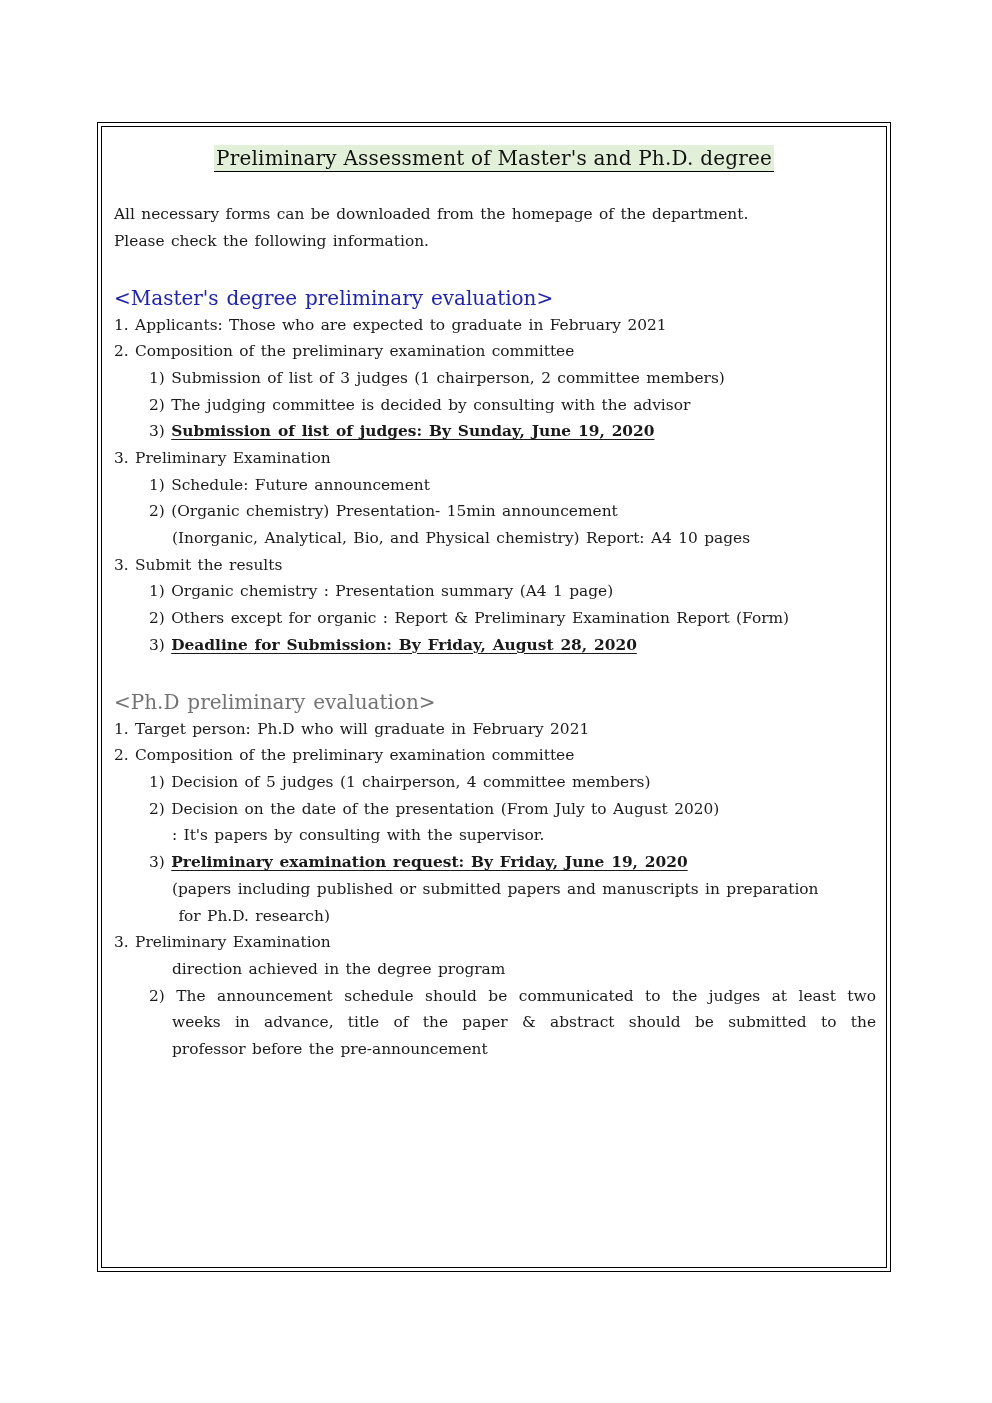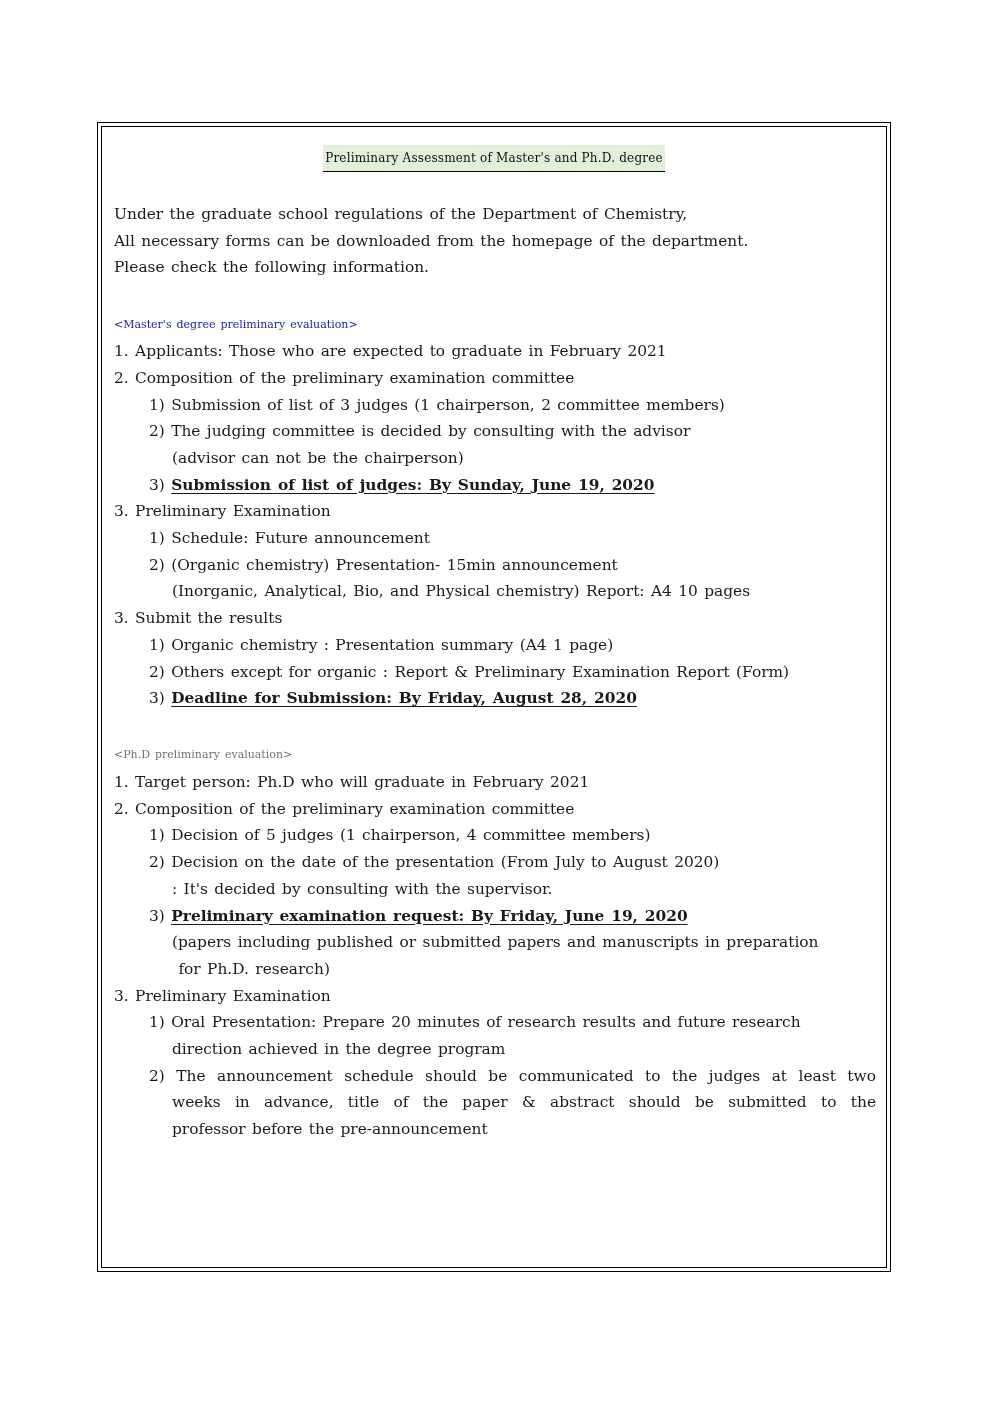--- a/index.html
+++ b/index.html
@@ -7,84 +7,81 @@
   .frame-outer {
     position: absolute; left: 97px; top: 122px; width: 794px; height: 1150px;
     border: 1px solid #000; box-sizing: border-box;
   }
   .frame-inner {
     position: absolute; left: 3px; top: 3px; right: 3px; bottom: 3px;
     border: 1px solid #000;
   }
   .title-wrap { position: absolute; left: 0; right: 0; top: 22px; text-align: center; }
   .title {
-    display: inline-block; font-family: "DejaVu Serif", serif; font-size: 12px;
+    display: inline-block; font-family: "DejaVu Serif", serif; font-size: 20px;
     letter-spacing: 0.2px; background: #e2efd9; border-bottom: 1.5px solid #000;
     padding: 0 2px; line-height: 26px; color: #111;
   }
   .content { position: absolute; left: 16px; right: 14px; top: 78px; font-size: 15.4px; }
   .line { height: 26.7px; line-height: 26.7px; white-space: nowrap; word-spacing: 1.5px; }
   .gap { height: 30.5px; }
-  .heading { color: #1f23b5; font-size: 11px; }
+  .heading { color: #1f23b5; font-size: 20px; }
   .i1 { padding-left: 35px; }
   .i2 { padding-left: 58px; }
   .u { text-decoration: underline; text-underline-offset: 3px; }
   .just { white-space: normal; text-align: justify; text-align-last: justify; }
 </style>
 </head>
 <body>
 
 <div class="frame-outer">
   <div class="frame-inner"></div>
 
   <div class="title-wrap">
     <span class="title" style="background: rgb(226, 239, 217);">Preliminary Assessment of Master's and Ph.D. degree</span>
   </div>
 
   <div class="content">
     <div>
-      <div class="line">Under the graduate school regulations of the Department of Chemistry,</div>
       <div class="line">All necessary forms can be downloaded from the homepage of the department.</div>
       <div class="line">Please check the following information.</div>
     </div>
 
     <div class="gap"></div>
 
     <div>
       <div class="line heading" style="color: rgb(31, 35, 181);">&lt;Master's degree preliminary evaluation&gt;</div>
       <div class="line">1. Applicants: Those who are expected to graduate in February 2021</div>
       <div class="line">2. Composition of the preliminary examination committee</div>
       <div class="line i1">1) Submission of list of 3 judges (1 chairperson, 2 committee members)</div>
       <div class="line i1">2) The judging committee is decided by consulting with the advisor</div>
-      <div class="line i2">(advisor can not be the chairperson)</div>
       <div class="line i1"><span>3) </span><span class="u" style="font-weight: bold;">Submission of list of judges: By Sunday, June 19, 2020</span></div>
       <div class="line">3. Preliminary Examination</div>
       <div class="line i1">1) Schedule: Future announcement</div>
       <div class="line i1">2) (Organic chemistry) Presentation- 15min announcement</div>
       <div class="line i2">(Inorganic, Analytical, Bio, and Physical chemistry) Report: A4 10 pages</div>
       <div class="line">3. Submit the results</div>
       <div class="line i1">1) Organic chemistry : Presentation summary (A4 1 page)</div>
       <div class="line i1">2) Others except for organic : Report &amp; Preliminary Examination Report (Form)</div>
       <div class="line i1"><span>3) </span><span class="u" style="font-weight: bold;">Deadline for Submission: By Friday, August 28, 2020</span></div>
     </div>
 
     <div class="gap"></div>
 
     <div>
       <div class="line heading" style="color: #737373;">&lt;Ph.D preliminary evaluation&gt;</div>
       <div class="line">1. Target person: Ph.D who will graduate in February 2021</div>
       <div class="line">2. Composition of the preliminary examination committee</div>
       <div class="line i1">1) Decision of 5 judges (1 chairperson, 4 committee members)</div>
       <div class="line i1">2) Decision on the date of the presentation (From July to August 2020)</div>
-      <div class="line i2">: It's decided by consulting with the supervisor.</div>
+      <div class="line i2">: It's papers by consulting with the supervisor.</div>
       <div class="line i1"><span>3) </span><span class="u" style="font-weight:bold;">Preliminary examination request: By Friday, June 19, 2020</span></div>
       <div class="line i2">(papers including published or submitted papers and manuscripts in preparation</div>
       <div class="line i2" style="white-space:pre;"> for Ph.D. research)</div>
       <div class="line">3. Preliminary Examination</div>
-      <div class="line i1">1) Oral Presentation: Prepare 20 minutes of research results and future research</div>
       <div class="line i2">direction achieved in the degree program</div>
       <div class="line i1 just">2) The announcement schedule should be communicated to the judges at least two</div>
       <div class="line i2 just">weeks in advance, title of the paper &amp; abstract should be submitted to the</div>
       <div class="line i2">professor before the pre-announcement</div>
     </div>
 
   </div>
 </div>
 
 </body></html>

